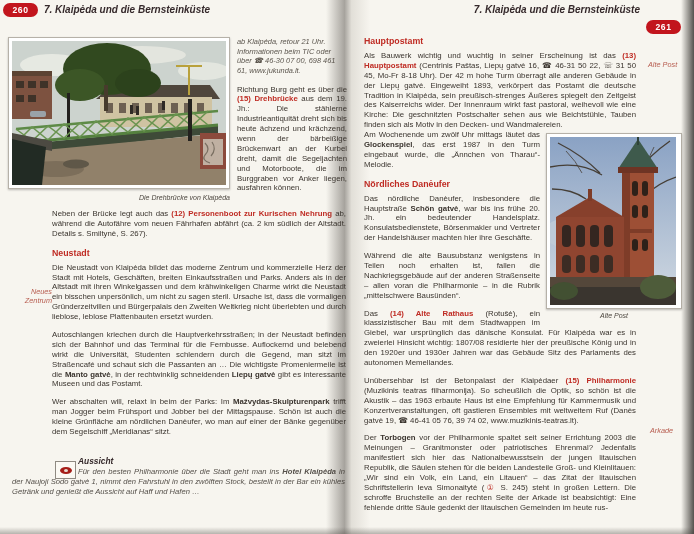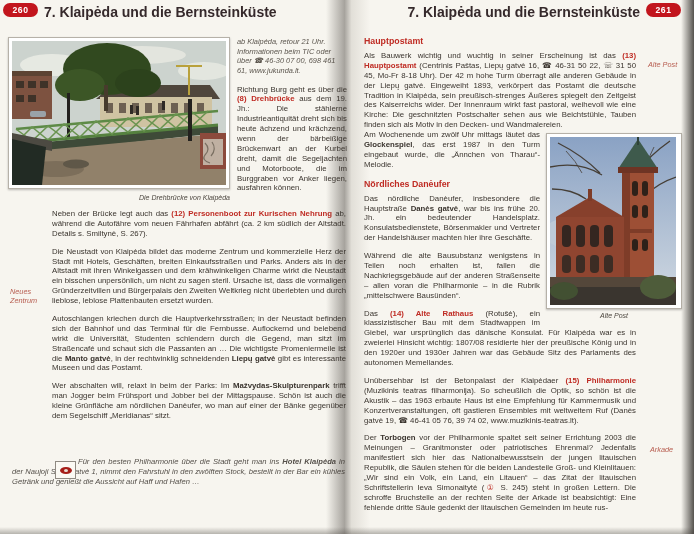--- a/index.html
+++ b/index.html
@@ -17,21 +17,21 @@
   .edge-bottom{position:absolute; left:0; bottom:0; width:694px; height:7px; z-index:5; pointer-events:none;
     background:linear-gradient(180deg, rgba(0,0,0,0), rgba(60,56,50,.35));}
 
   .page{position:absolute; top:0; height:534px;}
   #page-left{left:0; width:406px;}
   #page-right{left:348px; width:346px;}
 
   .badge{position:absolute; width:35px; height:14px; border-radius:8px;
     background:var(--badge,#c2151d); color:#fff; font-size:8.6px; font-weight:bold;
     display:flex; align-items:center; justify-content:center; letter-spacing:.5px;}
-  .chap{position:absolute; font-size:14px; font-weight:bold; color:#35292b; white-space:nowrap;}
+  .chap{position:absolute; font-size:10px; font-weight:bold; font-style:italic; color:#35292b; white-space:nowrap;}
 
   .photo-frame{position:absolute; background:#fff; border:1px solid #b6b1a8; padding:3px; box-shadow:0 1px 2px rgba(0,0,0,.25);}
   .caption{font-size:7px; font-style:italic; color:var(--caption,#4c463f);}
 
   .para{font-size:7.8px; line-height:1.27; text-align:justify; margin:0;}
   .para + .para{margin-top:8px;}
   .rhead{font-size:8.8px; font-weight:bold; color:var(--accent,#bf2b23); margin:9px 0 5px 0;}
   .rhead:first-child{margin-top:0;}
 
   .run-n{} .run-b{font-weight:bold;}
@@ -121,46 +121,48 @@
         <rect x="176" y="58" width="4" height="42" fill="#23211e"></rect>
         <rect x="188" y="92" width="26" height="36" fill="#8c4a3c"></rect>
         <rect x="191" y="98" width="20" height="26" fill="#c9c2b4" opacity=".85"></rect>
         <path d="M193,102 q6 6 0 12 q-4 5 5 8 M200,101 q5 7 -1 14" stroke="#7a6f62" stroke-width="1.2" fill="none"></path>
       </svg>
     </div>
     <div class="caption" style="position:absolute; left:8px; top:194px; width:222px; text-align:right;">Die Drehbrücke von Klaipėda</div>
 
     <div class="sidecol">
       <p class="side-intro">ab Klaipėda, retour 21 Uhr. Informationen beim TIC oder über ☎ 46-30 07 00, 698 461 61, www.jukunda.lt.</p>
-      <p class="para"><span class="run-n">Richtung Burg geht es über die </span><span class="run-rb">(8) Drehbrücke</span><span class="run-n"> aus dem 19. Jh.: Die stählerne Industrieantiquität dreht sich bis heute ächzend und krächzend, wenn der bärbeißige Brückenwart an der Kurbel dreht, damit die Segeljachten und Motorboote, die im Burggraben vor Anker liegen, ausfahren können.</span></p>
-    </div>
-
-    <div class="margin-note" style="left:10px; top:287px; width:42px; ">Neues Zentrum</div>
+      <p class="para"><span class="run-n">Richtung Burg geht es über die </span><span class="run-rb">(15) Drehbrücke</span><span class="run-n"> aus dem 19. Jh.: Die stählerne Industrieantiquität dreht sich bis heute ächzend und krächzend, wenn der bärbeißige Brückenwart an der Kurbel dreht, damit die Segeljachten und Motorboote, die im Burggraben vor Anker liegen, ausfahren können.</span></p>
+    </div>
+
+    <div class="margin-note" style="left:10px; top:287px; width:42px; text-align:right;">Neues Zentrum</div>
 
     <div id="mainflow-left">
       <p class="para"><span class="run-n">Neben der Brücke legt auch das </span><span class="run-rb">(12) Personenboot zur Kurischen Nehrung</span><span class="run-n"> ab, während die Autofähre vom neuen Fährhafen abfährt (ca. 2 km südlich der Altstadt. Details s. Smiltynė, S. 267).</span></p>
+      <div class="rhead">Neustadt</div>
       <p class="para">Die Neustadt von Klaipėda bildet das moderne Zentrum und kommerzielle Herz der Stadt mit Hotels, Geschäften, breiten Einkaufsstraßen und Parks. Anders als in der Altstadt mit ihren Winkelgassen und dem krähwinkeligen Charme wirkt die Neustadt ein bisschen unpersönlich, um nicht zu sagen steril. Ursache ist, dass die vormaligen Gründerzeitvillen und Bürgerpalais den Zweiten Weltkrieg nicht überlebten und durch lieblose, leblose Plattenbauten ersetzt wurden.</p>
       <p class="para"><span class="run-n">Autoschlangen kriechen durch die Hauptverkehrsstraßen; in der Neustadt befinden sich der Bahnhof und das Terminal für die Fernbusse. Auflockernd und belebend wirkt die Universität, Studenten schlendern durch die Gegend, man sitzt im Straßencafé und schaut sich die Passanten an … Die wichtigste Promeniermeile ist die </span><span class="run-b">Manto gatvė</span><span class="run-n">, in der rechtwinklig schneidenden </span><span class="run-b">Liepų gatvė</span><span class="run-n"> gibt es interessante Museen und das Postamt.</span></p>
       <p class="para"><span class="run-n">Wer abschalten will, relaxt in beim der Parks: Im </span><span class="run-b">Mažvydas-Skulpturenpark</span><span class="run-n"> trifft man Jogger beim Frühsport und Jobber bei der Mittagspause. Schön ist auch die kleine Grünfläche am nördlichen Danėufer, wo man auf einer der Bänke gegenüber dem Segelschiff „Meridianas“ sitzt.</span></p>
     </div>
 
     <div id="tip-box">
       <div id="tip-icon">
           <span class="eye"></span>
         </div>
+      <div id="tip-title">Aussicht</div>
       <p id="tip-text"><span class="run-n">Für den besten Philharmonie über die Stadt geht man ins </span><span class="run-b">Hotel Klaipėda</span><span class="run-n"> in der Naujoji Sodo gatvė 1, nimmt den Fahrstuhl in den zwölften Stock, bestellt in der Bar ein kühles Getränk und genießt die Aussicht auf Haff und Hafen …</span></p>
     </div>
   </div>
 
   <div class="page" id="page-right">
     <div class="chap" style="right:54px; top:4px; left:auto;">7. Klaipėda und die Bernsteinküste</div>
-    <div class="badge" style="left:298px; top:3px;">261</div>
+    <div class="badge" style="left:298px; top:20px;">261</div>
 
     <div class="margin-note" style="left:300px; top:60px; width:42px;">Alte Post</div>
-    <div class="margin-note" style="left:302px; top:445px; width:40px;">Arkade</div>
+    <div class="margin-note" style="left:302px; top:426px; width:40px;">Arkade</div>
 
     <div id="body-right">
       <div class="rhead">Hauptpostamt</div>
       <p class="para"><span class="run-n">Als Bauwerk wichtig und wuchtig in seiner Erscheinung ist das </span><span class="run-rb">(13) Hauptpostamt</span><span class="run-n"> (</span><span class="run-i">Centrinis Paštas</span><span class="run-n">, Liepų gatvė 16, ☎ 46-31 50 22, ☏ 31 50 45, Mo-Fr 8-18 Uhr). Der 42 m hohe Turm überragt alle anderen Gebäude in der Liepų gatvė. Eingeweiht 1893, verkörpert das Postamt die deutsche Tradition in Klaipėda, sein preußisch-strenges Äußeres spiegelt den Zeitgeist des Kaiserreichs wider. Der Innenraum wirkt fast pastoral, weihevoll wie eine Kirche: Die geschnitzten Postschalter sehen aus wie Beichtstühle, Tauben finden sich als Motiv in den Decken- und Wandmalereien.</span></p>
 
       <div class="photo-float">
         <div class="frame">
           <svg width="126" height="168" viewBox="0 0 126 168">
             <defs>
               <linearGradient id="skyg" x1="0" y1="0" x2="0" y2="1">
@@ -199,21 +201,21 @@
             <rect x="0" y="150" width="126" height="18" fill="#3a352f"></rect>
             <ellipse cx="108" cy="150" rx="18" ry="12" fill="#4e5c3a"></ellipse>
             <ellipse cx="14" cy="154" rx="14" ry="9" fill="#425032"></ellipse>
           </svg>
         </div>
         <span class="caption">Alte Post</span>
       </div>
 
       <p class="para"><span class="run-n">Am Wochenende um zwölf Uhr mittags läutet das </span><span class="run-b">Glockenspiel</span><span class="run-n">, das erst 1987 in den Turm eingebaut wurde, die „Ännchen von Tharau“-Melodie.</span></p>
       <div class="rhead">Nördliches Danėufer</div>
-      <p class="para"><span class="run-n">Das nördliche Danėufer, insbesondere die Hauptstraße </span><span class="run-b">Danės gatvė</span><span class="run-n">, war bis ins frühe 20. Jh. ein bedeutender Handelsplatz. Konsulatsbedienstete, Börsenmakler und Vertreter der Handelshäuser machten hier ihre Geschäfte.</span></p>
+      <p class="para"><span class="run-n">Das nördliche Danėufer, insbesondere die Hauptstraße </span><span class="run-b">Schön gatvė</span><span class="run-n">, war bis ins frühe 20. Jh. ein bedeutender Handelsplatz. Konsulatsbedienstete, Börsenmakler und Vertreter der Handelshäuser machten hier ihre Geschäfte.</span></p>
       <p class="para">Während die alte Bausubstanz wenigstens in Teilen noch erhalten ist, fallen die Nachkriegsgebäude auf der anderen Straßenseite – allen voran die Philharmonie – in die Rubrik „mittelschwere Bausünden“.</p>
       <p class="para"><span class="run-n">Das </span><span class="run-rb">(14) Alte Rathaus</span><span class="run-n"> (</span><span class="run-i">Rotušė</span><span class="run-n">), ein klassizistischer Bau mit dem Stadtwappen im Giebel, war ursprünglich das dänische Konsulat. Für Klaipėda war es in zweierlei Hinsicht wichtig: 1807/08 residierte hier der preußische König und in den 1920er und 1930er Jahren war das Gebäude Sitz des Parlaments des autonomen Memellandes.</span></p>
       <p class="para"><span class="run-n">Unübersehbar ist der Betonpalast der Klaipėdaer </span><span class="run-rb">(15) Philharmonie</span><span class="run-n"> (</span><span class="run-i">Muzikinis teatras filharmonija</span><span class="run-n">). So scheußlich die Optik, so schön ist die Akustik – das 1963 erbaute Haus ist eine Empfehlung für Kammermusik und Konzertveranstaltungen, oft gastieren Ensembles mit weltweitem Ruf (Danės gatvė 19, ☎ 46-41 05 76, 39 74 02, www.muzikinis-teatras.lt).</span></p>
       <p class="para"><span class="run-n">Der </span><span class="run-b">Torbogen</span><span class="run-n"> vor der Philharmonie spaltet seit seiner Errichtung 2003 die Meinungen – Granitmonster oder patriotisches Ehrenmal? Jedenfalls manifestiert sich hier das Nationalbewusstsein der jungen litauischen Republik, die Säulen stehen für die beiden Landesteile Groß- und Kleinlitauen: „Wir sind ein Volk, ein Land, ein Litauen“ – das Zitat der litauischen Schriftstellerin </span><span class="run-i">Ieva Simonaitytė</span><span class="run-n"> (</span><span class="run-r">①</span><span class="run-n"> S. 245) steht in großen Lettern. Die schroffe Bruchstelle an der rechten Seite der Arkade ist beabsichtigt: Eine fehlende dritte Säule gedenkt der litauischen Gemeinden im heute rus-</span></p>
     </div>
   </div>
 
   <div class="gutter-shadow"></div>
   <div class="edge-right"></div>
   <div class="edge-bottom"></div>

